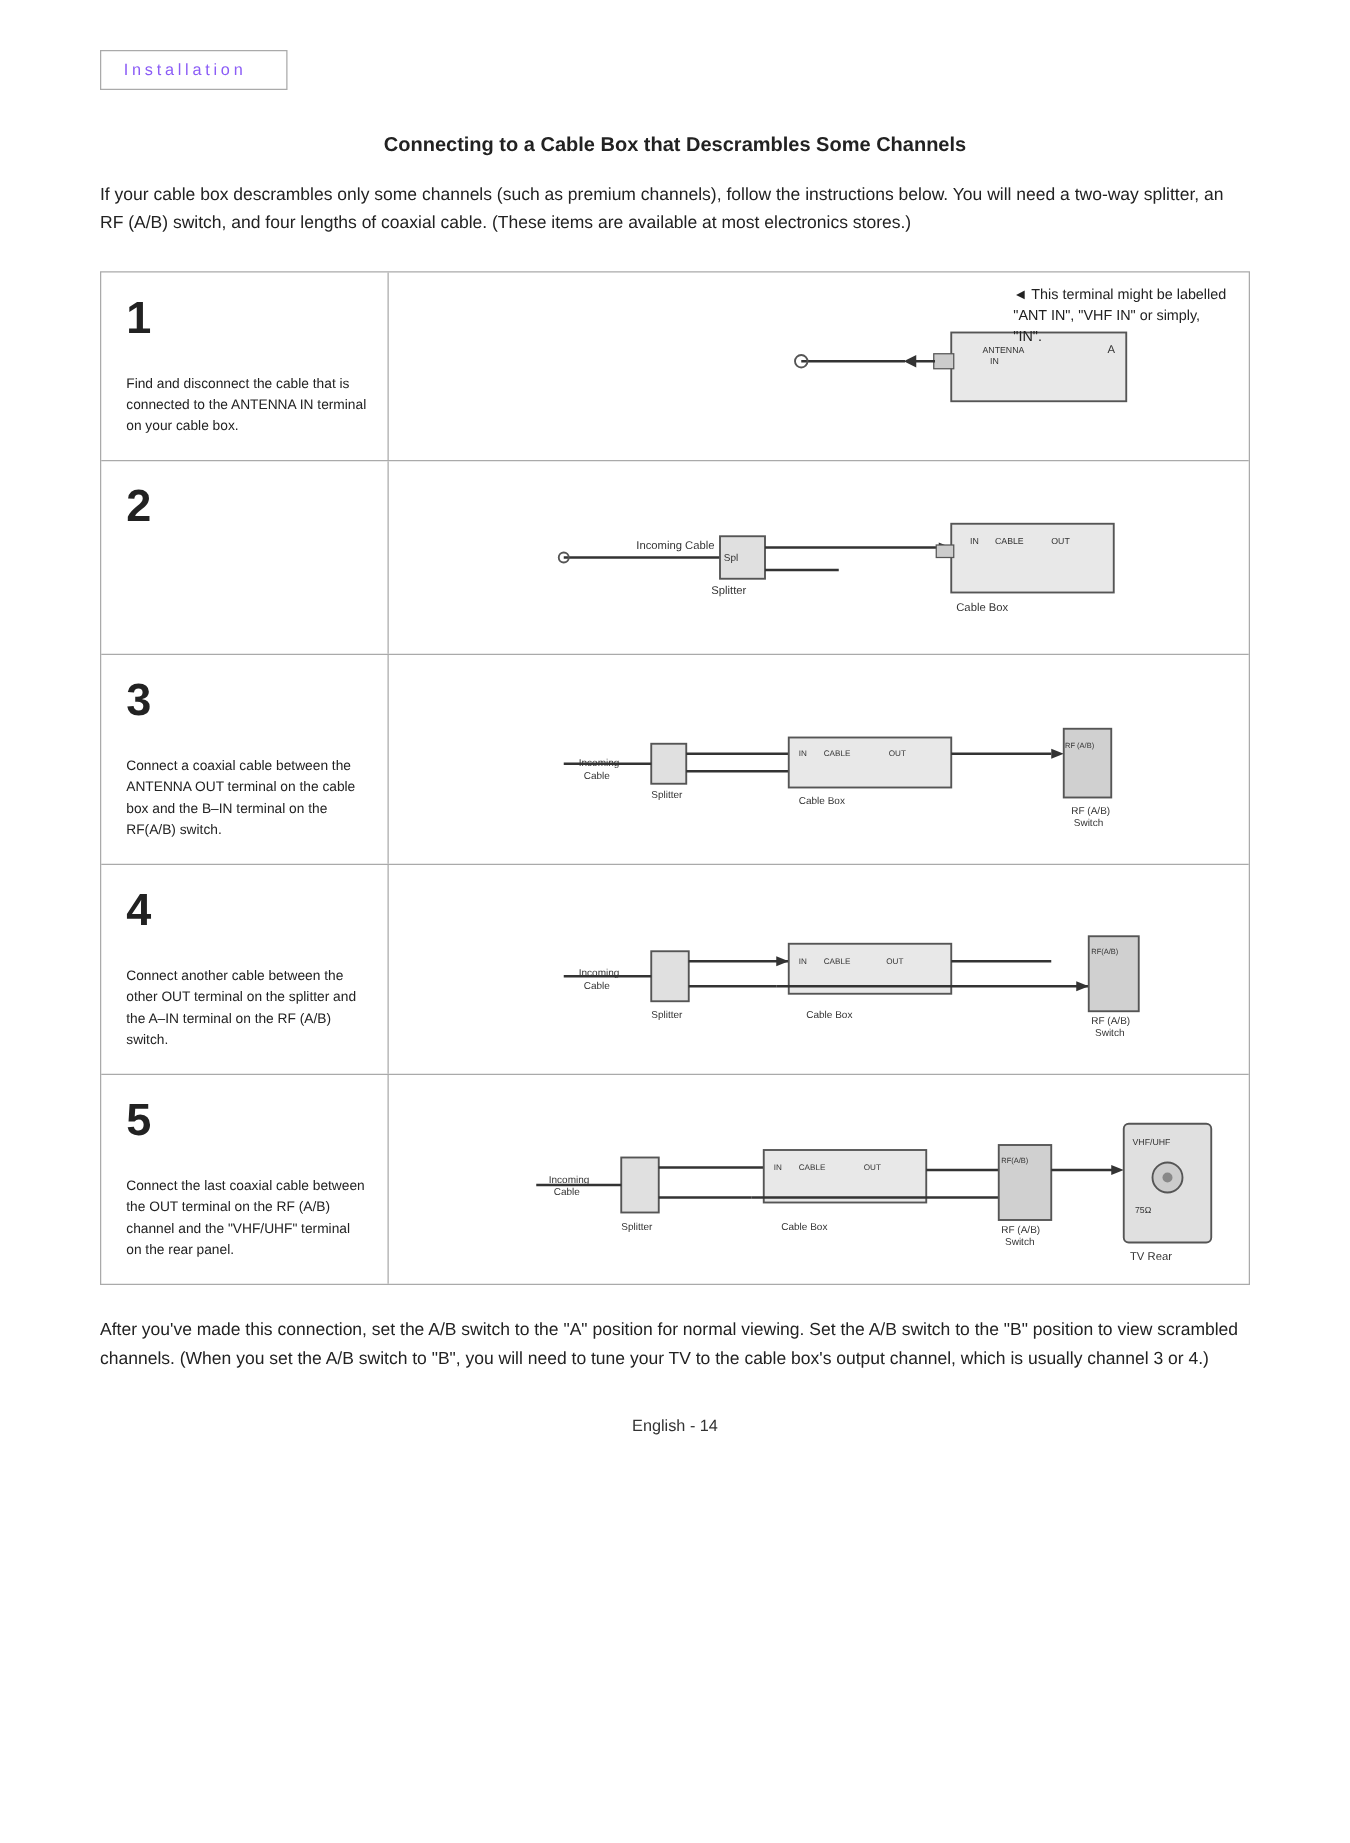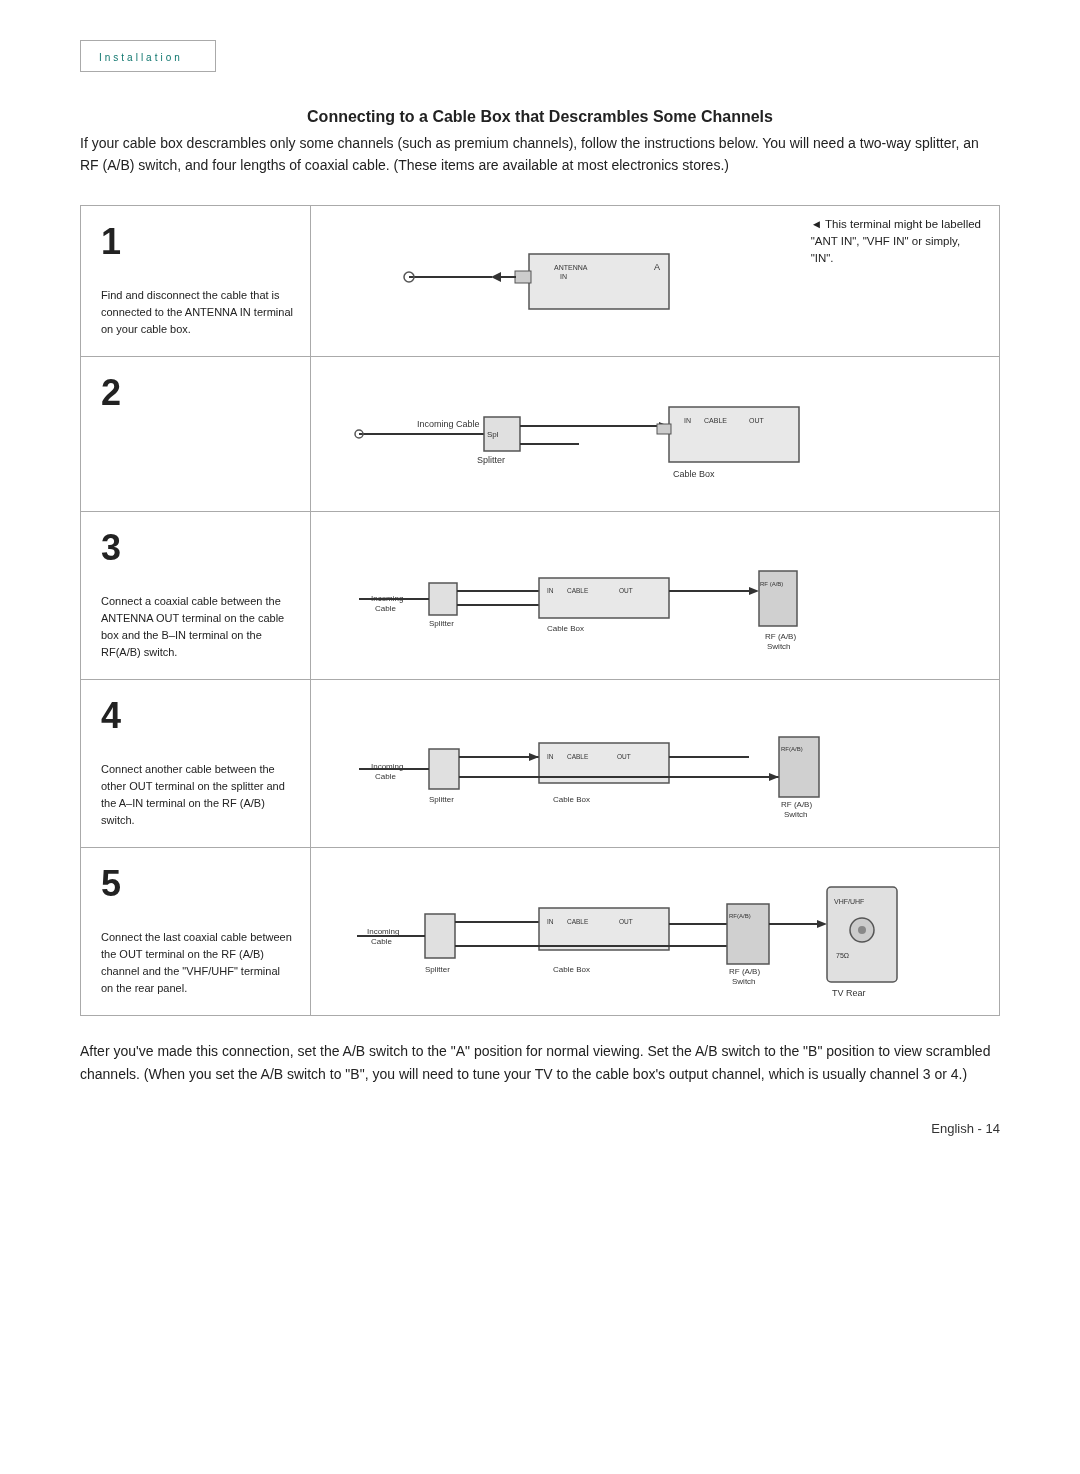--- a/index.html
+++ b/index.html
@@ -16,29 +16,29 @@
       padding: 40px 80px;
       background: #fff;
     }
     .header-box {
       border: 1.5px solid #aaa;
       display: inline-block;
       padding: 6px 32px 6px 18px;
       margin-bottom: 36px;
     }
     .header-box span {
-      font-size: 10px;
+      font-size: 13px;
       letter-spacing: 3px;
-      color: #0f766e;
+      color: #8b5cf6;
     }
     .section-title {
       font-size: 16px;
       font-weight: bold;
       text-align: center;
-      margin-bottom: 6px;
+      margin-bottom: 18px;
     }
     .intro-text {
       font-size: 14px;
       line-height: 1.6;
       margin-bottom: 28px;
       color: #222;
     }
     .steps-container {
       border: 1.5px solid #aaa;
       padding: 0;
@@ -67,42 +67,42 @@
     .step-desc {
       font-size: 11px;
       line-height: 1.55;
       color: #222;
       margin-top: 27px;
     }
     .step-right {
       flex: 1;
       display: flex;
       align-items: center;
-      justify-content: flex-start;
+      justify-content: flex-end;
       padding: 12px 18px;
       position: relative;
     }
     .note-box {
       position: absolute;
       top: 10px;
       right: 18px;
       font-size: 11.5px;
       line-height: 1.5;
       color: #222;
       max-width: 220px;
       text-align: left;
     }
     .outro-text {
       font-size: 14px;
       line-height: 1.6;
       margin-top: 24px;
       color: #222;
     }
     .page-num {
-      text-align: right;
+      text-align: center;
       font-size: 13px;
       color: #333;
       margin-top: 36px;
     }
 
     
     svg text { font-family: Arial, sans-serif; }
   </style>
 </head>
 <body>

